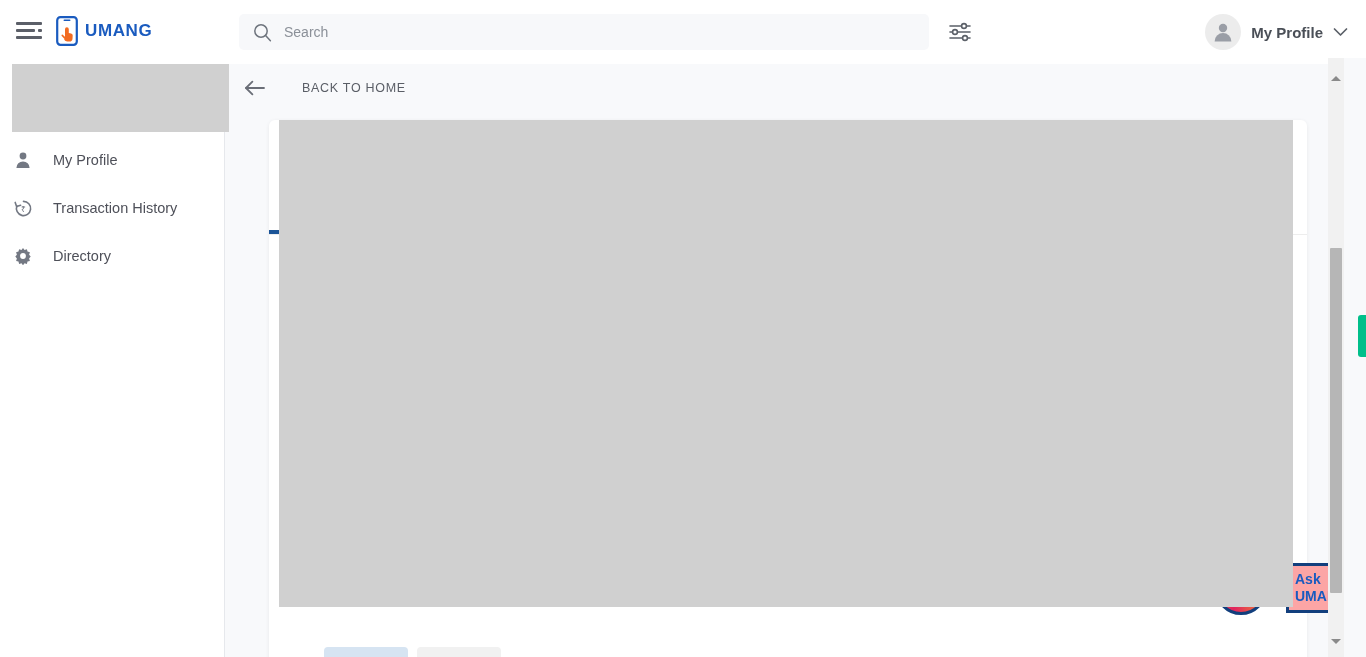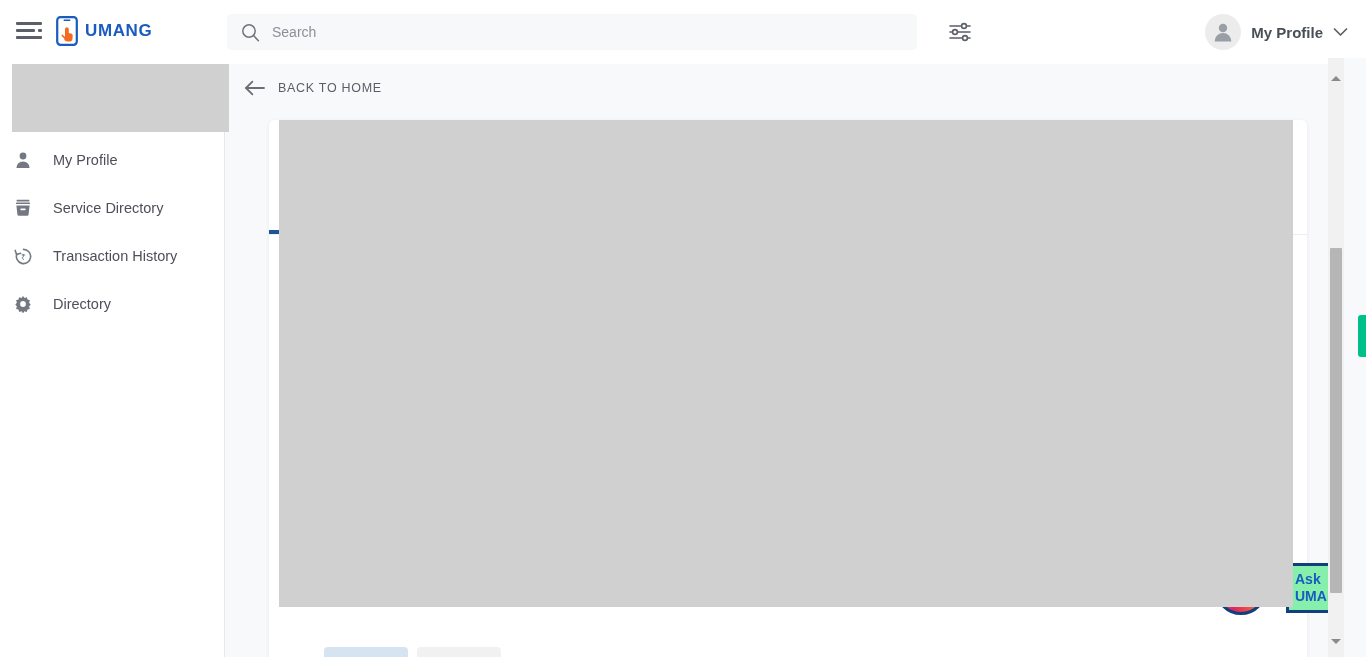--- a/index.html
+++ b/index.html
@@ -55,21 +55,21 @@
   .brand-logo { width: 22px; height: 30px; display:block; }
   .brand-text {
     font-size: 17px;
     font-weight: bold;
     letter-spacing: 0.6px;
     color: #1a5bbf;
   }
 
   .searchwrap {
     position: absolute;
-    left: 227px; top: 14px;
+    left: 239px; top: 14px;
     width: 690px; height: 36px;
     background: #f7f8fa;
     border-radius: 5px;
     display: flex;
     align-items: center;
     padding: 0 14px;
     gap: 12px;
   }
   .searchwrap svg { flex: 0 0 auto; }
   .search-input {
@@ -179,20 +179,21 @@
   .back-btn {
     display: flex;
     align-items: center;
     gap: 12px;
     cursor: pointer;
   }
   .back-label {
     font-size: 12.5px;
     letter-spacing: 0.7px;
     color: #5a5e66;
+    margin-left: 24px;
   }
   .kebab {
     position: absolute;
     right: 21px; top: 29px;
     width: 4px;
     cursor: pointer;
   }
   .kebab i {
     display: block;
     width: 4px; height: 4px;
@@ -245,21 +246,21 @@
     width: 52px; height: 52px;
     border-radius: 50%;
     background: conic-gradient(from 200deg, #e0245e, #f26b21, #f7a823, #e0245e);
     border: 3px solid #123f7d;
     z-index: 45;
   }
   .ask-bubble {
     position: absolute;
     left: 1286px; top: 563px;
     width: 56px; height: 50px;
-    background: #86efac;
+    background: #fca5a5;
     border: 3px solid #123f7d;
     z-index: 50;
     display: flex;
     flex-direction: column;
     justify-content: center;
     padding-left: 6px;
     overflow: hidden;
   }
   .ask-bubble span {
     font-size: 14px;
@@ -397,31 +398,20 @@
     <div class="nav-item">
       <span class="nav-ico">
         <svg width="18" height="18" viewBox="0 0 18 18">
           <circle cx="9" cy="5" r="3.4" fill="#737883"></circle>
           <path d="M2.4 17 a6.6 6.6 0 0 1 13.2 0 z" fill="#737883"></path>
         </svg>
       </span>
       <span class="nav-label">My Profile</span>
     </div>
 
-    <div class="nav-item">
-      <span class="nav-ico">
-        <svg width="18" height="18" viewBox="0 0 18 18">
-          <rect x="2.6" y="0.8" width="12.8" height="1.7" rx="0.6" fill="#737883"></rect>
-          <rect x="2.0" y="3.4" width="14" height="1.7" rx="0.6" fill="#737883"></rect>
-          <path d="M2.4 6.4 h13.2 l-1 9.2 a1.4 1.4 0 0 1 -1.4 1.2 h-8.4 a1.4 1.4 0 0 1 -1.4 -1.2 z" fill="#737883"></path>
-          <rect x="6.4" y="9.6" width="5.2" height="1.6" rx="0.6" fill="#ffffff"></rect>
-        </svg>
-      </span>
-      <span class="nav-label">Service Directory</span>
-    </div>
 
 
     <div class="nav-item">
       <span class="nav-ico">
         <svg width="19" height="19" viewBox="0 0 19 19">
           <path d="M9.5 2.4 a7.1 7.1 0 1 1 -6.6 4.5" fill="none" stroke="#737883" stroke-width="1.6" stroke-linecap="round"></path>
           <polyline points="1.2,3.4 2.6,7.4 6.6,6.2" fill="none" stroke="#737883" stroke-width="1.6" stroke-linecap="round" stroke-linejoin="round"></polyline>
           <text x="9.5" y="13.4" font-size="8.4" font-family="Liberation Sans, sans-serif" fill="#737883" text-anchor="middle">₹</text>
         </svg>
       </span>

